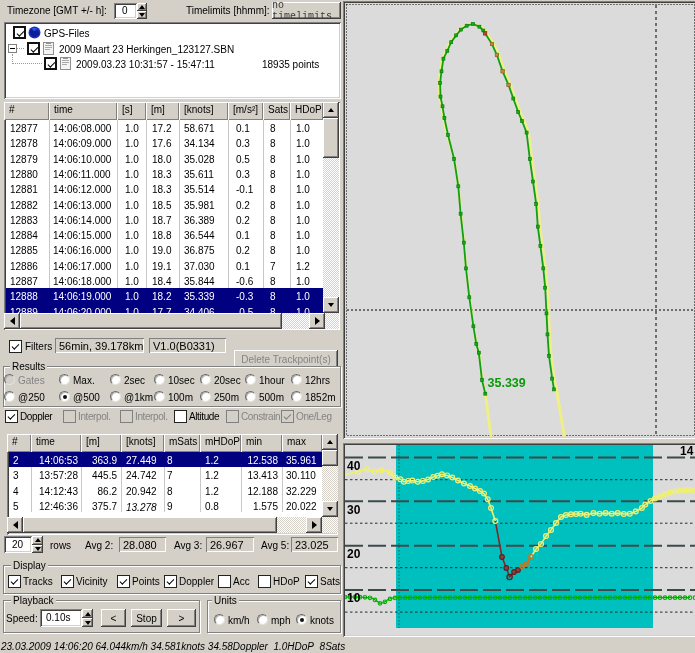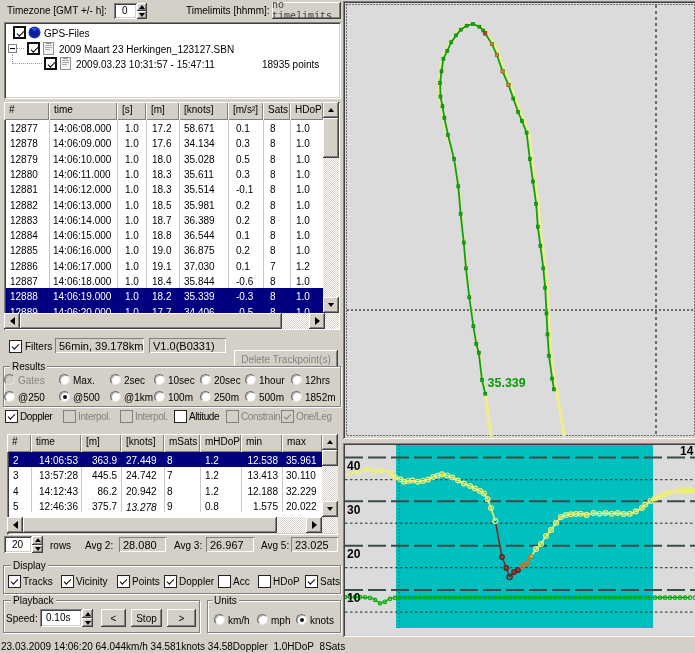--- a/index.html
+++ b/index.html
@@ -372,21 +372,21 @@
 <div class="a raised ctr" style="left:131px;top:609px;width:31px;height:18px;">Stop</div>
 <div class="a raised ctr" style="left:167px;top:609px;width:29px;height:18px;">&gt;</div>
 <div class="a gb" style="left:207px;top:600px;width:134px;height:33px;"></div>
 <div class="lbl" style="left:212px;top:595px;background:#d4d0c8;padding:0 2px;">Units</div>
 <div class="rd" style="left:214px;top:614px;"></div>
 <div class="lbl" style="left:228px;top:615px;">km/h</div>
 <div class="rd" style="left:257px;top:614px;"></div>
 <div class="lbl" style="left:271px;top:615px;">mph</div>
 <div class="rd sel" style="left:296px;top:614px;"></div>
 <div class="lbl" style="left:310px;top:615px;">knots</div>
-<div class="lbl" style="left:1px;top:641px;">23.03.2009 14:06:20 64.044km/h 34.581knots 34.58Doppler&nbsp; 1.0HDoP&nbsp; 8Sats</div>
+<div class="lbl" style="left:1px;top:641px;font-style:italic;">23.03.2009 14:06:20 64.044km/h 34.581knots 34.58Doppler&nbsp; 1.0HDoP&nbsp; 8Sats</div>
 <div class="a" style="left:343px;top:1px;width:354px;height:438px;background:#dbdbdb;box-shadow:inset 1px 1px 0 #808080, inset -1px -1px 0 #fff, inset 2px 2px 0 #404040, inset -2px -2px 0 #d4d0c8;"></div>
 <svg class="a" style="left:345px;top:3px;" width="350" height="434" shape-rendering="auto">
 <rect x="1.5" y="1.5" width="348" height="431" fill="none" stroke="#000" stroke-width="1" stroke-dasharray="1,2"></rect>
 <line x1="311" y1="2" x2="311" y2="433" stroke="#000" stroke-width="1" stroke-dasharray="3,3"></line>
 <line x1="2" y1="307" x2="349" y2="307" stroke="#000" stroke-width="1" stroke-dasharray="2,2"></line>
 <polyline points="140.6,390.7 137.3,377.0 134.1,349.7 131.6,341.0 128.7,323.3 124.6,294.3 121.3,265.4 119.1,239.6 115.9,210.7 113.6,183.3 109.4,156.0 101.7,131.5 98.1,114.5 96.2,102.8 94.2,93.1 93.8,79.5 95.2,67.8 97.1,55.2 101.0,47.4 104.9,38.7 109.8,31.9 114.6,26.1 120.4,22.2 126.7,20.5 136.9,24.2 140.8,28.0 142.7,30.9 149.5,41.6 154.3,52.3 160.1,68.8 166.0,82.4 170.8,96.0 175.7,109.5 179.5,118.5 184.1,130.1 187.3,156.5 190.5,179.0 193.7,201.5 195.3,224.1 197.9,243.4 200.8,265.9 202.7,285.2 204.0,310.9 205.0,331.9 206.5,353.4 209.7,376.1 211.5,386.9" fill="none" stroke="#efef86" stroke-width="2.2"></polyline>
 <polyline points="139.5,387.0 140.8,393.9 145.7,430.6 146.6,438.0" fill="none" stroke="#efef86" stroke-width="3"></polyline>
 <polyline points="211.5,383.0 212.0,389.6 215.6,411.2 218.9,430.6 220.0,438.0" fill="none" stroke="#efef86" stroke-width="3"></polyline>
 <polyline points="140.3,390.7 137.0,377.0 133.8,349.7 131.3,341.0 128.4,323.3 124.3,294.3 121.0,265.4 118.8,239.6 115.6,210.7 113.3,183.3 109.1,156.0 103.0,132.0 99.4,115.0 97.5,103.3 95.5,93.6 95.1,80.0 96.5,68.3 98.4,55.7 102.3,47.9 106.2,39.2 111.1,32.4 115.9,26.6 121.7,22.7 128.0,21.0 134.4,23.7 138.3,27.5 140.2,30.4 147.0,41.1 151.8,51.8 157.6,68.3 163.5,81.9 168.3,95.5 173.2,109.0 177.0,118.0 181.6,129.6 184.8,156.0 188.0,178.5 191.2,201.0 192.8,223.6 195.4,242.9 198.3,265.4 200.2,284.7 201.5,310.4 202.5,331.4 204.0,352.9 207.2,375.6 209.0,386.4" fill="none" stroke="#11a011" stroke-width="1.8"></polyline>
 <rect x="126.5" y="19.5" width="3" height="3" fill="#0fae0f" stroke="#077807" stroke-width="0.6"></rect>

